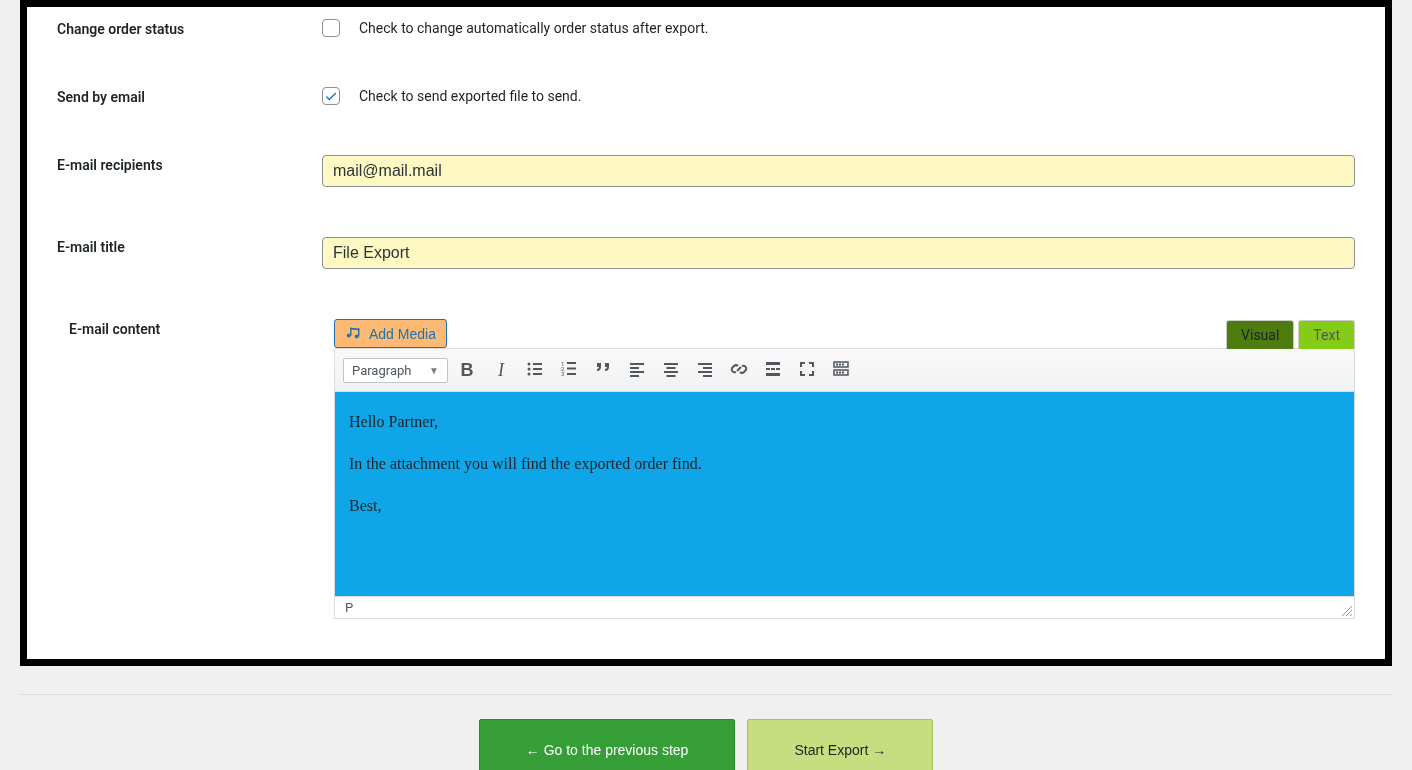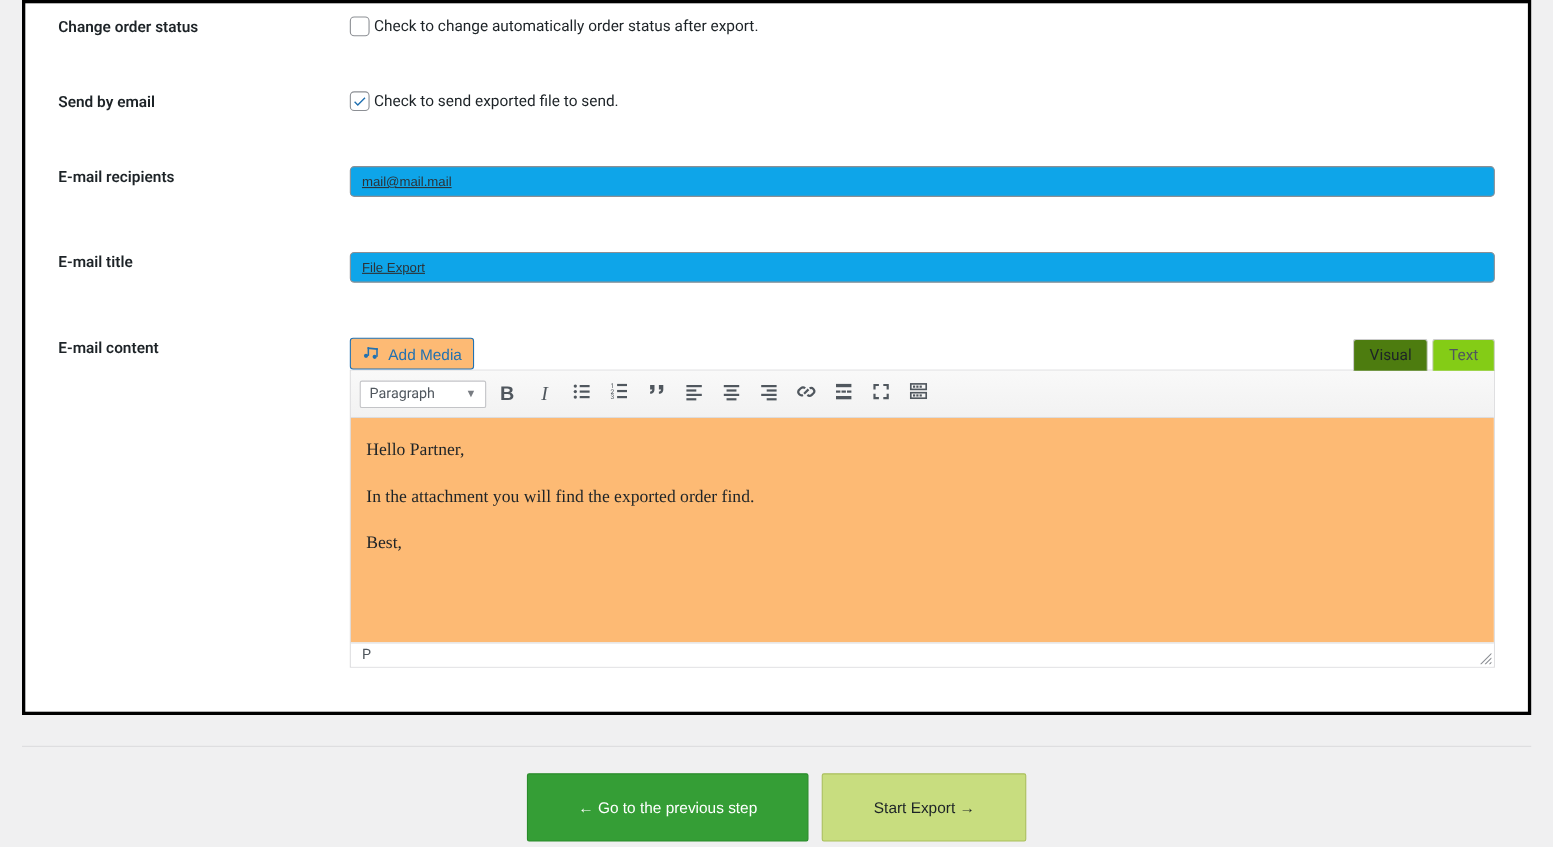--- a/index.html
+++ b/index.html
@@ -8,21 +8,21 @@
     font-family: -apple-system, BlinkMacSystemFont, "Segoe UI", Roboto, Arial, sans-serif;
     font-size: 13px;
     color: #1d2327;
     width: 1412px;
   }
   .wrap {
     padding: 0 20px 40px 20px;
   }
   .panel {
     background: #fff;
-    border: 3px solid #000000;
+    border: 7px solid #000000;
     padding: 0 30px 30px 30px;
     margin-bottom: 0;
   }
   .form-row {
     display: flex;
     align-items: flex-start;
     padding: 10px 0;
   }
   .form-row.pad-top { padding-top: 12px; }
   .form-label {
@@ -31,21 +31,21 @@
     font-size: 14px;
     color: #1d2327;
     padding-top: 2px;
   }
   .form-field {
     flex: 1;
   }
   .check-line {
     display: flex;
     align-items: center;
-    gap: 4px;
+    gap: 19px;
   }
   .checkbox {
     width: 18px;
     height: 18px;
     border: 1px solid #8c8f94;
     border-radius: 4px;
     background: #fff;
     display: inline-flex;
     align-items: center;
     justify-content: center;
@@ -55,24 +55,23 @@
   .checkbox svg { display: none; width: 14px; height: 14px; }
   .check-text {
     font-size: 14px;
     color: #1d2327;
   }
   .text-input {
     width: 100%;
     border: 1px solid #8c8f94;
     border-radius: 4px;
     padding: 6px 10px;
-    font-size: 12px;
+    font-size: 16px;
     color: #2c3338;
-    background: #0ea5e9;
-    text-decoration: underline;
+    background: #fef9c3;
   }
   .editor-top {
     display: flex;
     align-items: flex-end;
     justify-content: space-between;
     margin-bottom: 0;
   }
   .add-media-btn {
     display: inline-flex;
     align-items: center;
@@ -121,21 +120,21 @@
   }
   .format-select {
     display: flex;
     align-items: center;
     justify-content: space-between;
     border: 1px solid #c3c4c7;
     background: #fff;
     border-radius: 2px;
     font-size: 13px;
     padding: 4px 8px;
-    width: 115px;
+    width: 105px;
     color: #50575e;
     cursor: pointer;
   }
   .format-select .caret {
     font-size: 10px;
     color: #787c82;
   }
   .tb-btn {
     width: 30px;
     height: 30px;
@@ -150,21 +149,21 @@
   .tb-btn .glyph { font-size: 16px; font-family: Georgia, serif; }
   .tb-btn .glyph.bold { font-weight: 700; font-size: 18px; font-family: Arial, sans-serif; }
   .tb-btn .glyph.italic { font-style: italic; font-size: 18px; font-family: Georgia, serif; }
   .editor-content {
     padding: 18px 14px 60px 14px;
     min-height: 200px;
     font-family: Georgia, "Times New Roman", serif;
     font-size: 16px;
     color: #1d2327;
     line-height: 1.5;
-    background: #fdba74;
+    background: #0ea5e9;
   }
   .editor-content p { margin-bottom: 18px; }
   .editor-status {
     border-top: 1px solid #dcdcde;
     background: #fff;
     padding: 3px 10px;
     font-size: 13px;
     color: #50575e;
     position: relative;
   }
@@ -244,21 +243,21 @@
       </div>
     </div>
 
     <div class="form-row" style="margin-top:30px;">
       <div class="form-label">E-mail title</div>
       <div class="form-field">
         <input type="text" class="text-input" value="File Export" style="">
       </div>
     </div>
 
-    <div class="form-row" style="margin-top:30px;">
+    <div class="form-row" style="margin-top:30px;margin-left:12px;">
       <div class="form-label">E-mail content</div>
       <div class="form-field">
 
         <div class="editor-top">
           <button class="add-media-btn">
             <span>
               <svg viewBox="0 0 20 16">
                 <circle cx="4" cy="12" r="2.2" fill="#2271b1"></circle>
                 <rect x="5.6" y="3" width="1.6" height="9" fill="#2271b1"></rect>
                 <circle cx="13" cy="13" r="2.2" fill="#2271b1"></circle>

